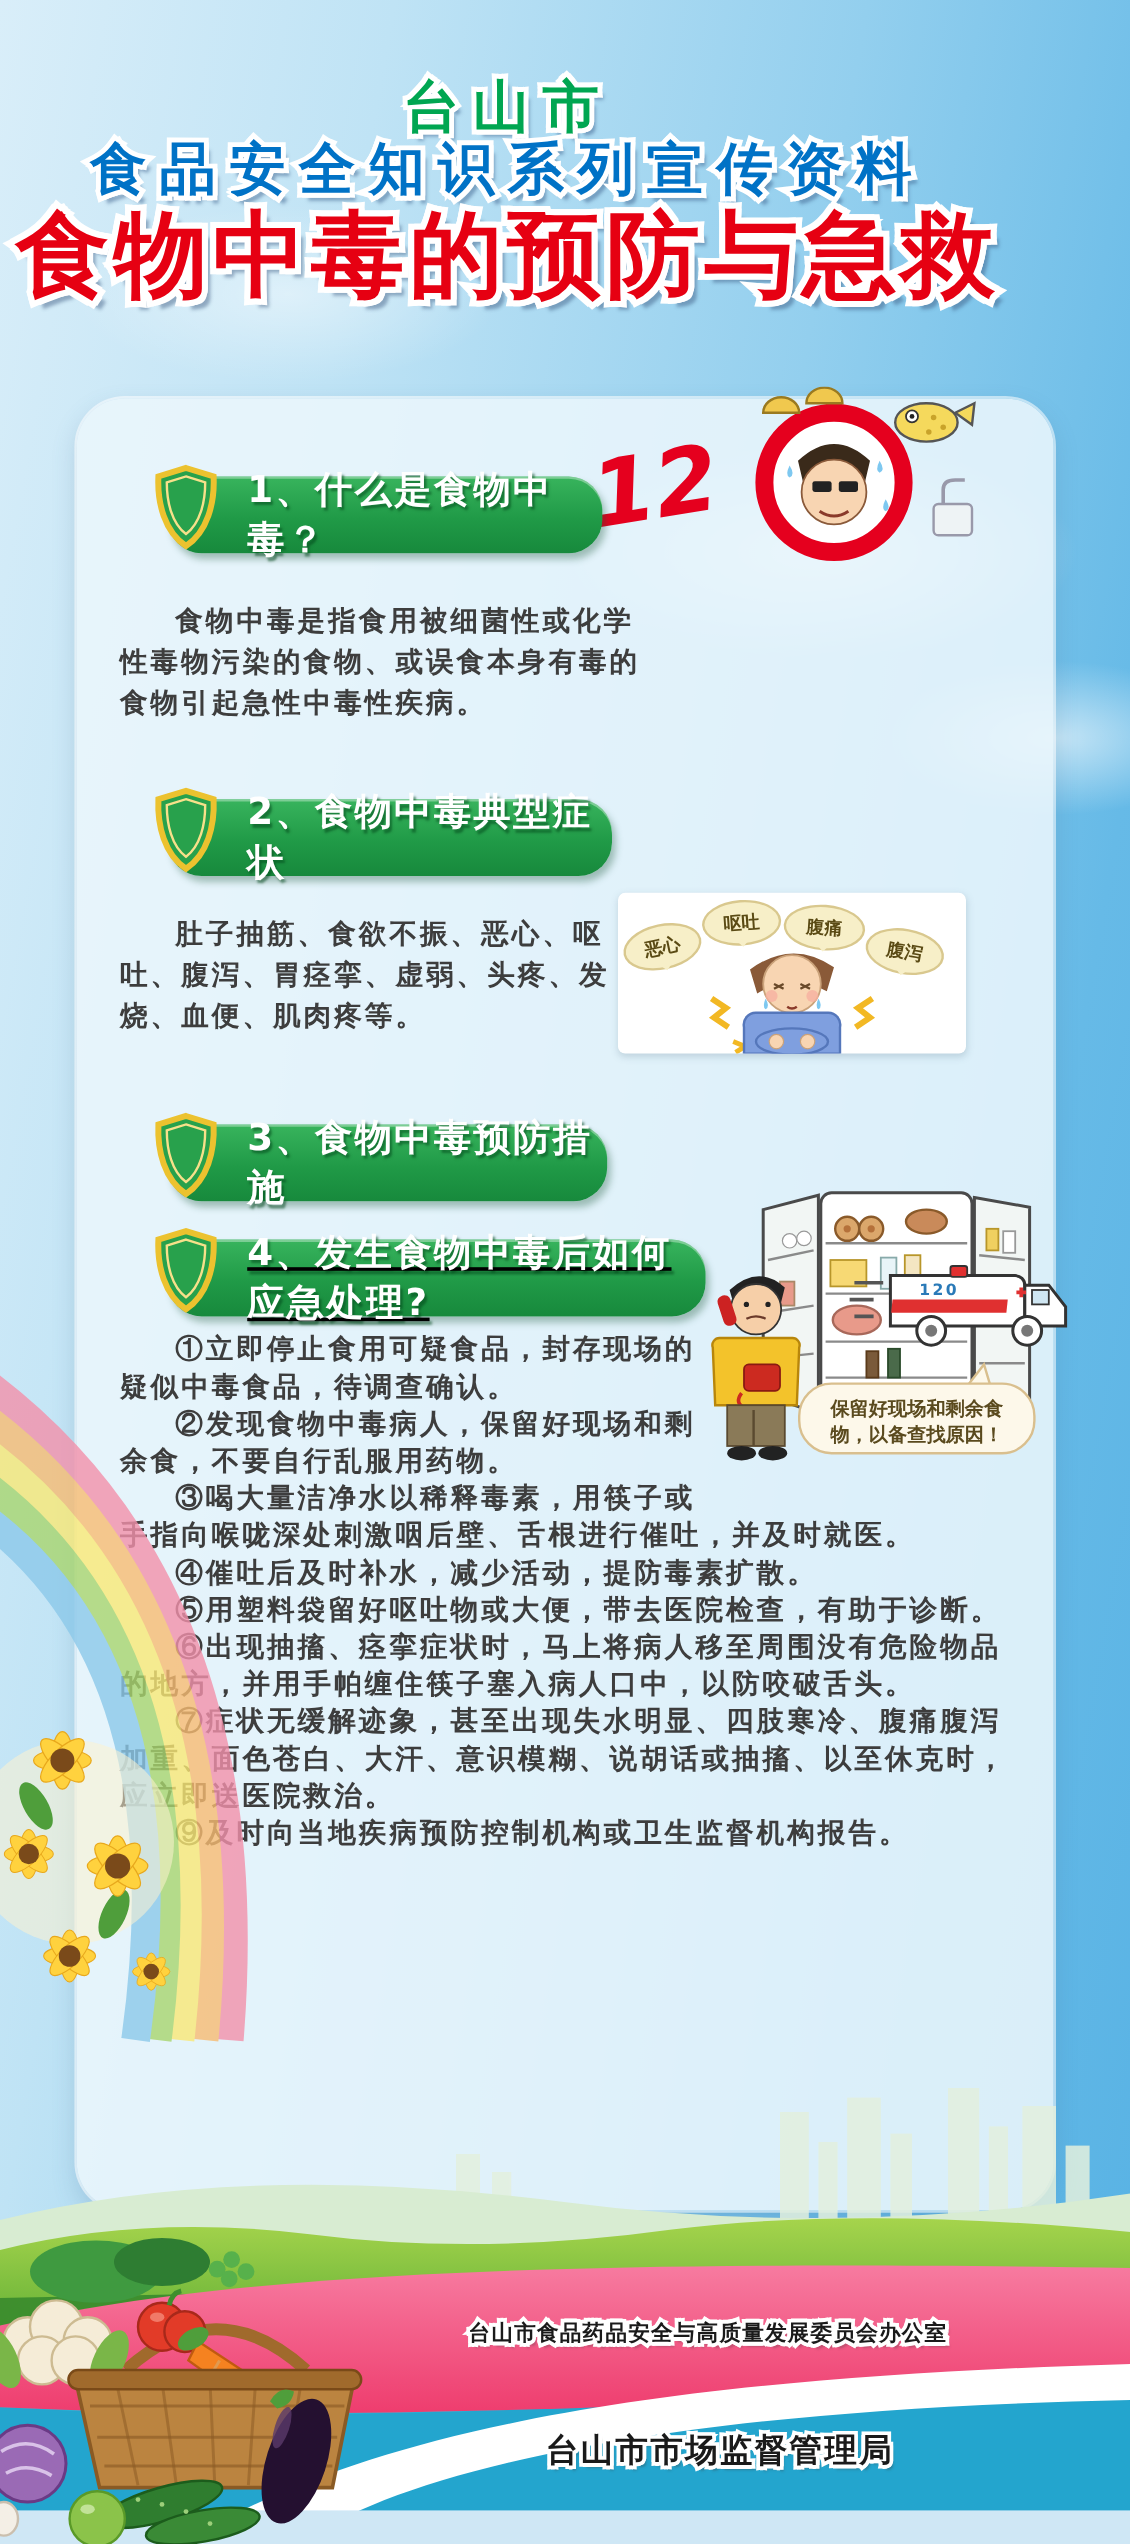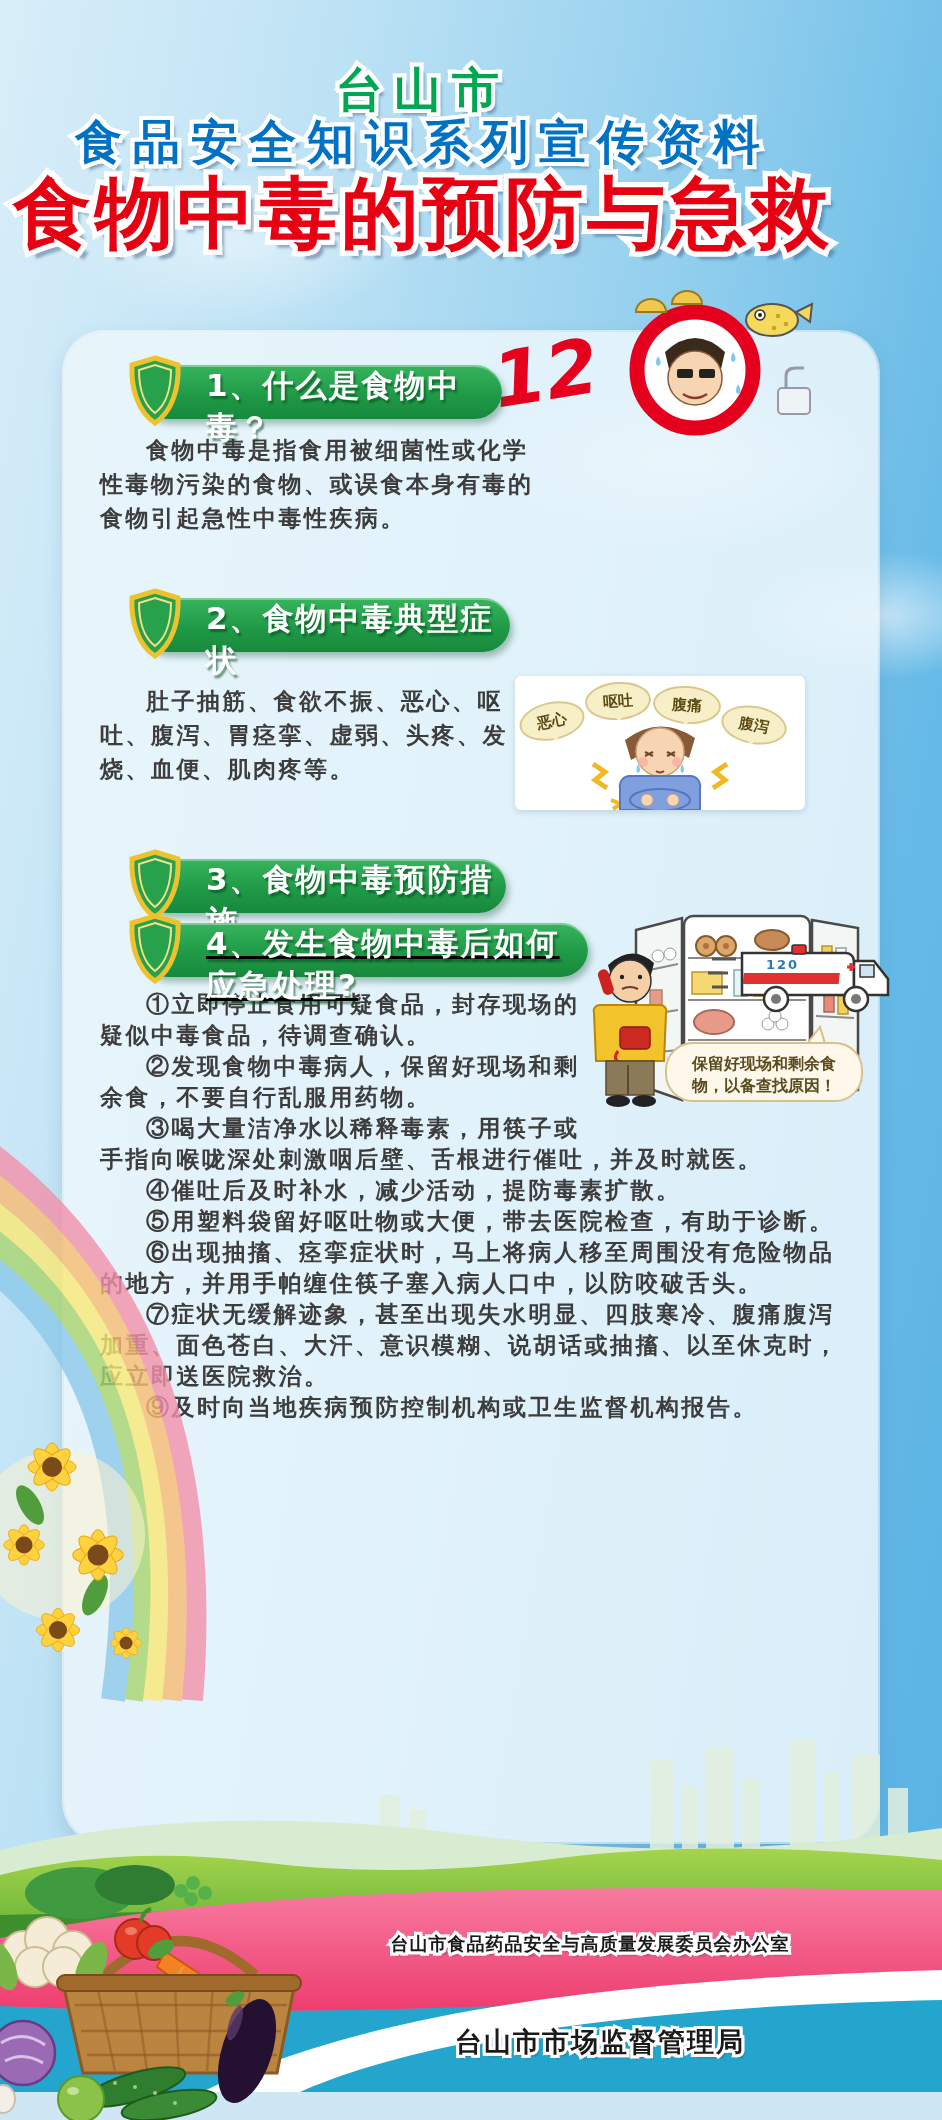--- a/index.html
+++ b/index.html
@@ -28,24 +28,24 @@
   .main-title{margin-top:6px;font-size:78px;font-weight:900;letter-spacing:4px;line-height:1.05;}
   .main-title .bg{-webkit-text-stroke:10px #fff;
     text-shadow:-4px -4px 0 #fff,4px -4px 0 #fff,-4px 4px 0 #fff,4px 4px 0 #fff,0 -5px 0 #fff,0 5px 0 #fff,-5px 0 0 #fff,5px 0 0 #fff,7px 8px 3px rgba(55,85,125,.45);}
   .main-title .fg{color:#e60012;}
 
   .panel{position:absolute;left:64px;top:332px;width:814px;height:1510px;box-sizing:border-box;
     background:rgba(235,246,252,.88);border-radius:40px;padding:33px 30px 0 36px;z-index:5;
     box-shadow:0 0 0 2px rgba(255,255,255,.55),0 8px 20px rgba(70,110,150,.22);}
 
   .section{position:relative;}
-  .sec-bar{position:relative;height:54px;border-radius:28px;margin-left:40px;z-index:3;
+  .sec-bar{position:relative;height:64px;border-radius:28px;margin-left:40px;z-index:3;
     background:linear-gradient(180deg,#38b45d 0%,#209a47 55%,#17893c 100%);
     box-shadow:3px 5px 6px rgba(25,85,55,.35),inset 0 2px 0 rgba(255,255,255,.35);
-    display:flex;padding-left:66px;box-sizing:border-box;}
+    display:flex;align-items:center;padding-left:66px;box-sizing:border-box;margin-top:32px;}
   .sec-title{color:#fff;font-size:31px;font-weight:800;letter-spacing:2px;
     text-shadow:2px 3px 2px rgba(0,70,25,.55);}
   .shield{position:absolute;left:-14px;top:-11px;width:58px;height:74px;}
   .sec-body{font-size:23px;letter-spacing:2.5px;line-height:34px;color:#3d3d3d;font-weight:600;}
   .sec-body p{margin:0;text-indent:2em;}
   .narrow{width:436px;}
   .s4-body{line-height:31px;}
   .float-sp{float:right;}
   .sp3{width:225px;height:172px;}
   .sp4{width:252px;height:128px;}
@@ -124,21 +124,21 @@
         <circle cx="205" cy="88" r="27" fill="#f8d5b2" stroke="#8a5a3a" stroke-width="1.5"></circle>
         <rect x="187" y="79" width="16" height="9" rx="2" fill="#222"></rect>
           <rect x="209" y="79" width="16" height="9" rx="2" fill="#222"></rect>
         <path d="M193 104 q12 8 24 0" stroke="#8a3a2a" stroke-width="2.5" fill="none"></path>
         <path d="M168 66 q-4 8 0 10 q5 -2 0 -10 z" fill="#7ec8f0"></path>
         <path d="M243 62 q-4 8 0 10 q5 -2 0 -10 z" fill="#7ec8f0"></path>
         <path d="M248 94 q-4 8 0 10 q5 -2 0 -10 z" fill="#7ec8f0"></path>
         <rect x="288" y="98" width="32" height="26" rx="4" fill="#eef3f5" stroke="#99a" stroke-width="2"></rect>
         <path d="M296 98 v-12 q0 -8 10 -8 h8" fill="none" stroke="#99a" stroke-width="3"></path>
       </svg>
-      <div class="sec-body narrow" style="margin-top:14px;">
+      <div class="sec-body narrow" style="margin-top:40px;">
         <p>食物中毒是指食用被细菌性或化学性毒物污染的食物、或误食本身有毒的食物引起急性中毒性疾病。</p>
       </div>
     </div>
 
     <div class="section" style="margin-top:63px;">
       <div class="sec-bar" style="width:370px;">
         <svg class="shield" viewBox="0 0 58 74">
           <path d="M29 4 L52 11 C53 33 47 57 29 69 C11 57 5 33 6 11 Z" fill="#28a14c" stroke="#ecc22f" stroke-width="5"></path>
           <path d="M29 11 L45 16 C45 32 41 50 29 59 C17 50 13 32 13 16 Z" fill="none" stroke="#f7e08a" stroke-width="2"></path>
         </svg>

